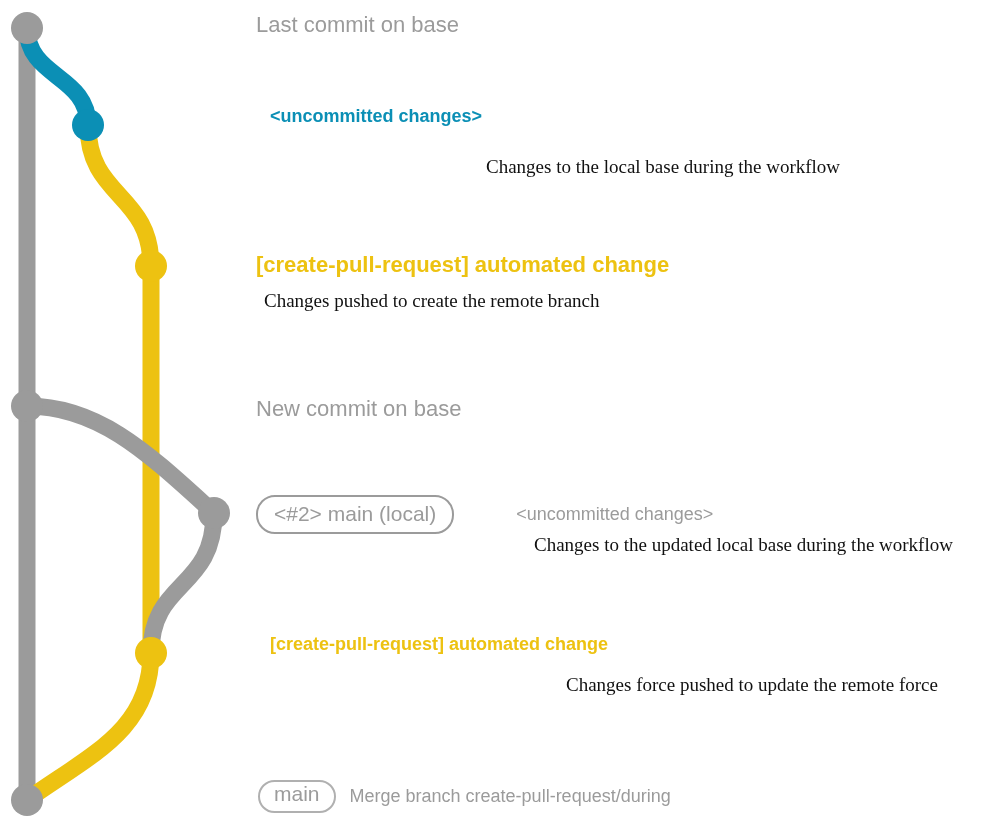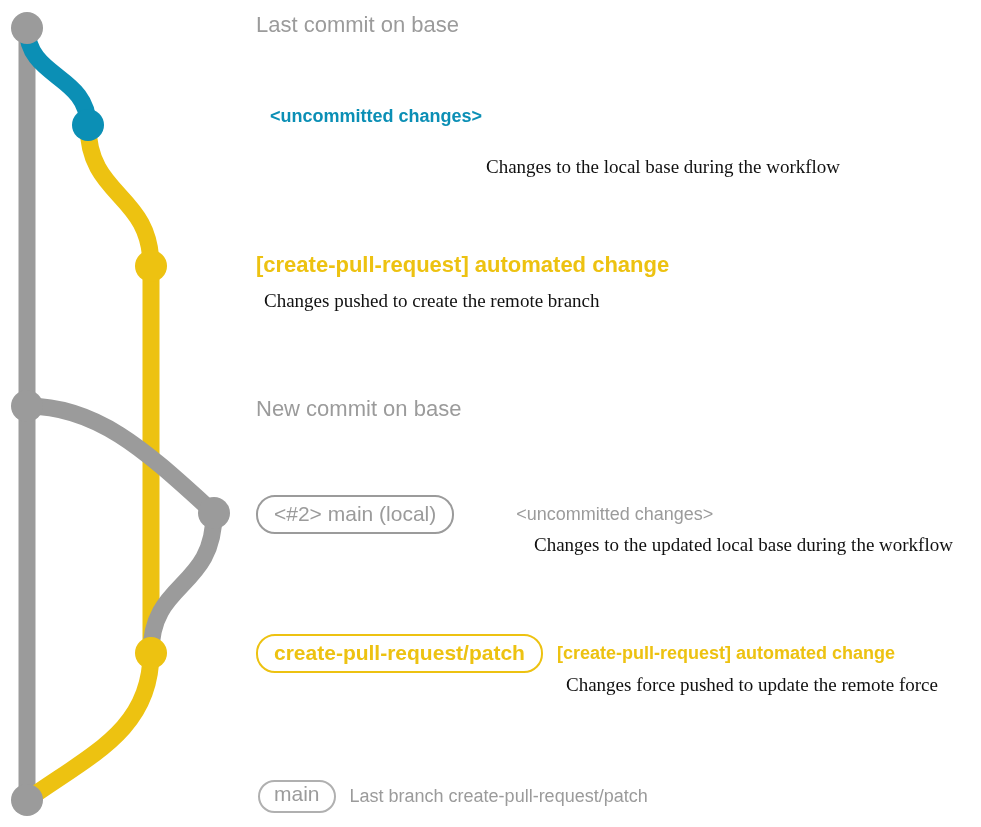--- a/index.html
+++ b/index.html
@@ -132,23 +132,22 @@
     <span class="headline gray">New commit on base</span>
   </div>
 
   <div class="row" style="left:256px; top:495px;gap:48px;">
     <span class="pill gray">&lt;#2&gt; main (local)</span>
     <span class="subject gray">&lt;uncommitted changes&gt;</span>
   </div>
   <div class="note" style="left:486px; top:534px;margin-left:48px;">Changes to the updated local base during the workflow</div>
 
   <div class="row" style="left:256px; top:634px;">
-    <span class="pill yellow">create-pull-request/patch</span>
     <span class="subject yellow">[create-pull-request] automated change</span>
   </div>
   <div class="note" style="left:566px; top:674px;">Changes force pushed to update the remote force</div>
 
   <div class="row" style="left:258px; top:780px;">
     <span class="pill plain">main</span>
-    <span class="subject gray">Last branch create-pull-request/patch</span>
+    <span class="subject gray">Merge branch create-pull-request/during</span>
   </div>
 
 </div>
 
 </body></html>

